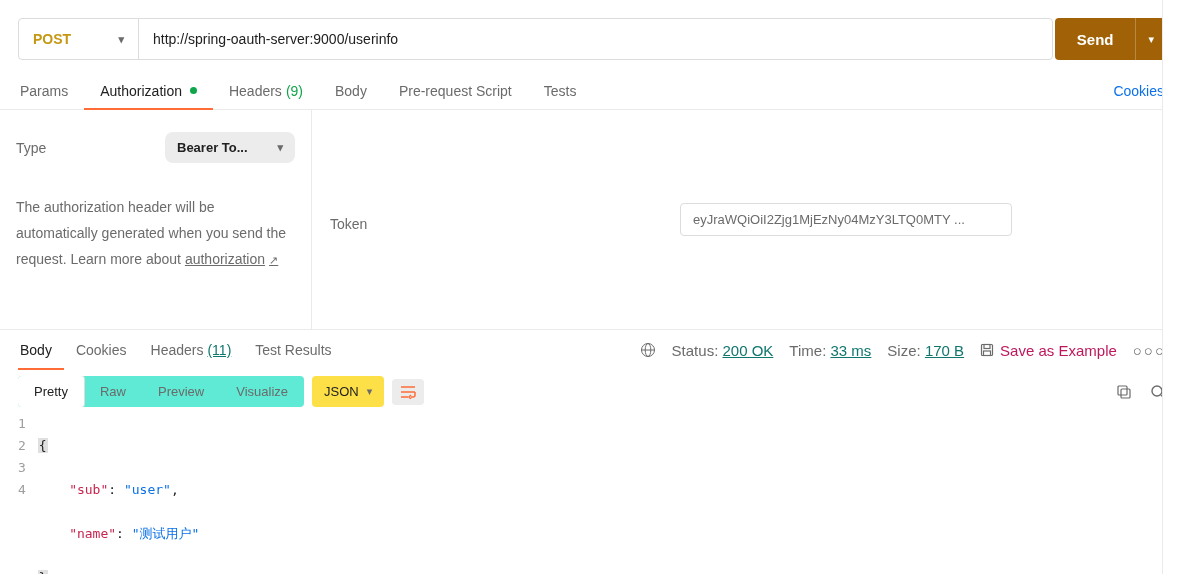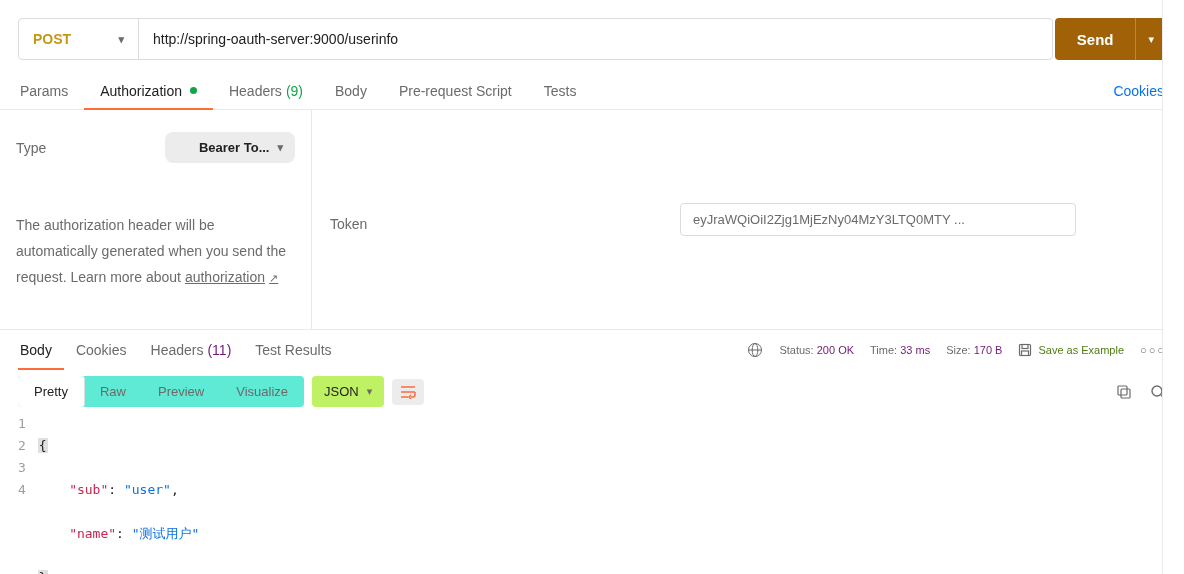--- a/index.html
+++ b/index.html
@@ -118,33 +118,33 @@
     border-bottom: 1px solid #eaeaea;
     min-height: 220px;
   }
   .auth-left {
     width: 312px;
     border-right: 1px solid #eaeaea;
     padding: 22px 16px 22px 16px;
   }
   .type-row {
     display: flex; align-items: center; justify-content: space-between;
-    margin-bottom: 50px;
+    margin-bottom: 32px;
   }
   .type-label { color: #6b6b6b; font-size: 14px; }
   .type-dd {
     background: #ececec;
     border-radius: 8px;
     padding: 8px 12px;
     display: flex; align-items: center; gap: 8px;
     color: #212121;
     font-size: 13px;
     font-weight: 600;
     width: 130px;
-    justify-content: flex-end;
+    justify-content: space-between;
   }
   .type-dd .chev-dd { color: #6b6b6b; font-size: 11px; }
   .auth-desc {
     color: #6b6b6b;
     font-size: 14px;
     line-height: 1.85;
   }
   .auth-link {
     text-decoration: underline;
     display: inline-flex;
@@ -161,21 +161,21 @@
     align-items: center;
     gap: 20px;
   }
   .token-label { color: #6b6b6b; font-size: 14px; padding-top: 8px; min-width: 330px; }
   .token-input {
     border: 1px solid #dcdcdc;
     border-radius: 4px;
     padding: 8px 12px;
     color: #6b6b6b;
     font-size: 13px;
-    width: 396px;
+    width: 332px;
     white-space: nowrap;
     overflow: hidden;
   }
 
   
   .res-tabs {
     display: flex;
     align-items: center;
     padding: 0 18px;
     height: 40px;
@@ -198,24 +198,24 @@
     left: 0; right: 0; bottom: 0;
     height: 2px;
     background: #ff6c37;
   }
   .res-right {
     margin-left: auto;
     display: flex;
     align-items: center;
     gap: 16px;
     color: #6b6b6b;
-    font-size: 11px;
-  }
-  .green { color: #701a75; }
-  .save-ex { display: flex; align-items: center; gap: 6px; color: #4d7c0f; }
+    font-size: 15px;
+  }
+  .green { color: #0f766e; text-decoration: underline; }
+  .save-ex { display: flex; align-items: center; gap: 6px; color: #be185d; }
   .icon-btn { color: #6b6b6b; display: flex; align-items: center; }
   .dots { letter-spacing: 2px; }
 
   
   .view-bar {
     display: flex;
     align-items: center;
     padding: 6px 18px;
     gap: 8px;
   }
@@ -234,21 +234,21 @@
     background: #ffffff;
     color: #212121;
     font-weight: 500;
     border: 1px solid #dcdcdc;
     border-radius: 4px;
     margin: -1px;
   }
   .fmt-dd {
     display: flex; align-items: center; gap: 8px;
     padding: 8px 12px;
-    background: #bef264;
+    background: #fde047;
     border-radius: 4px;
     color: #212121;
     font-size: 13px;
   }
   .wrap-btn {
     padding: 6px 8px;
     background: #ececec;
     border-radius: 4px;
     color: #ff6c37;
     display: flex; align-items: center;

